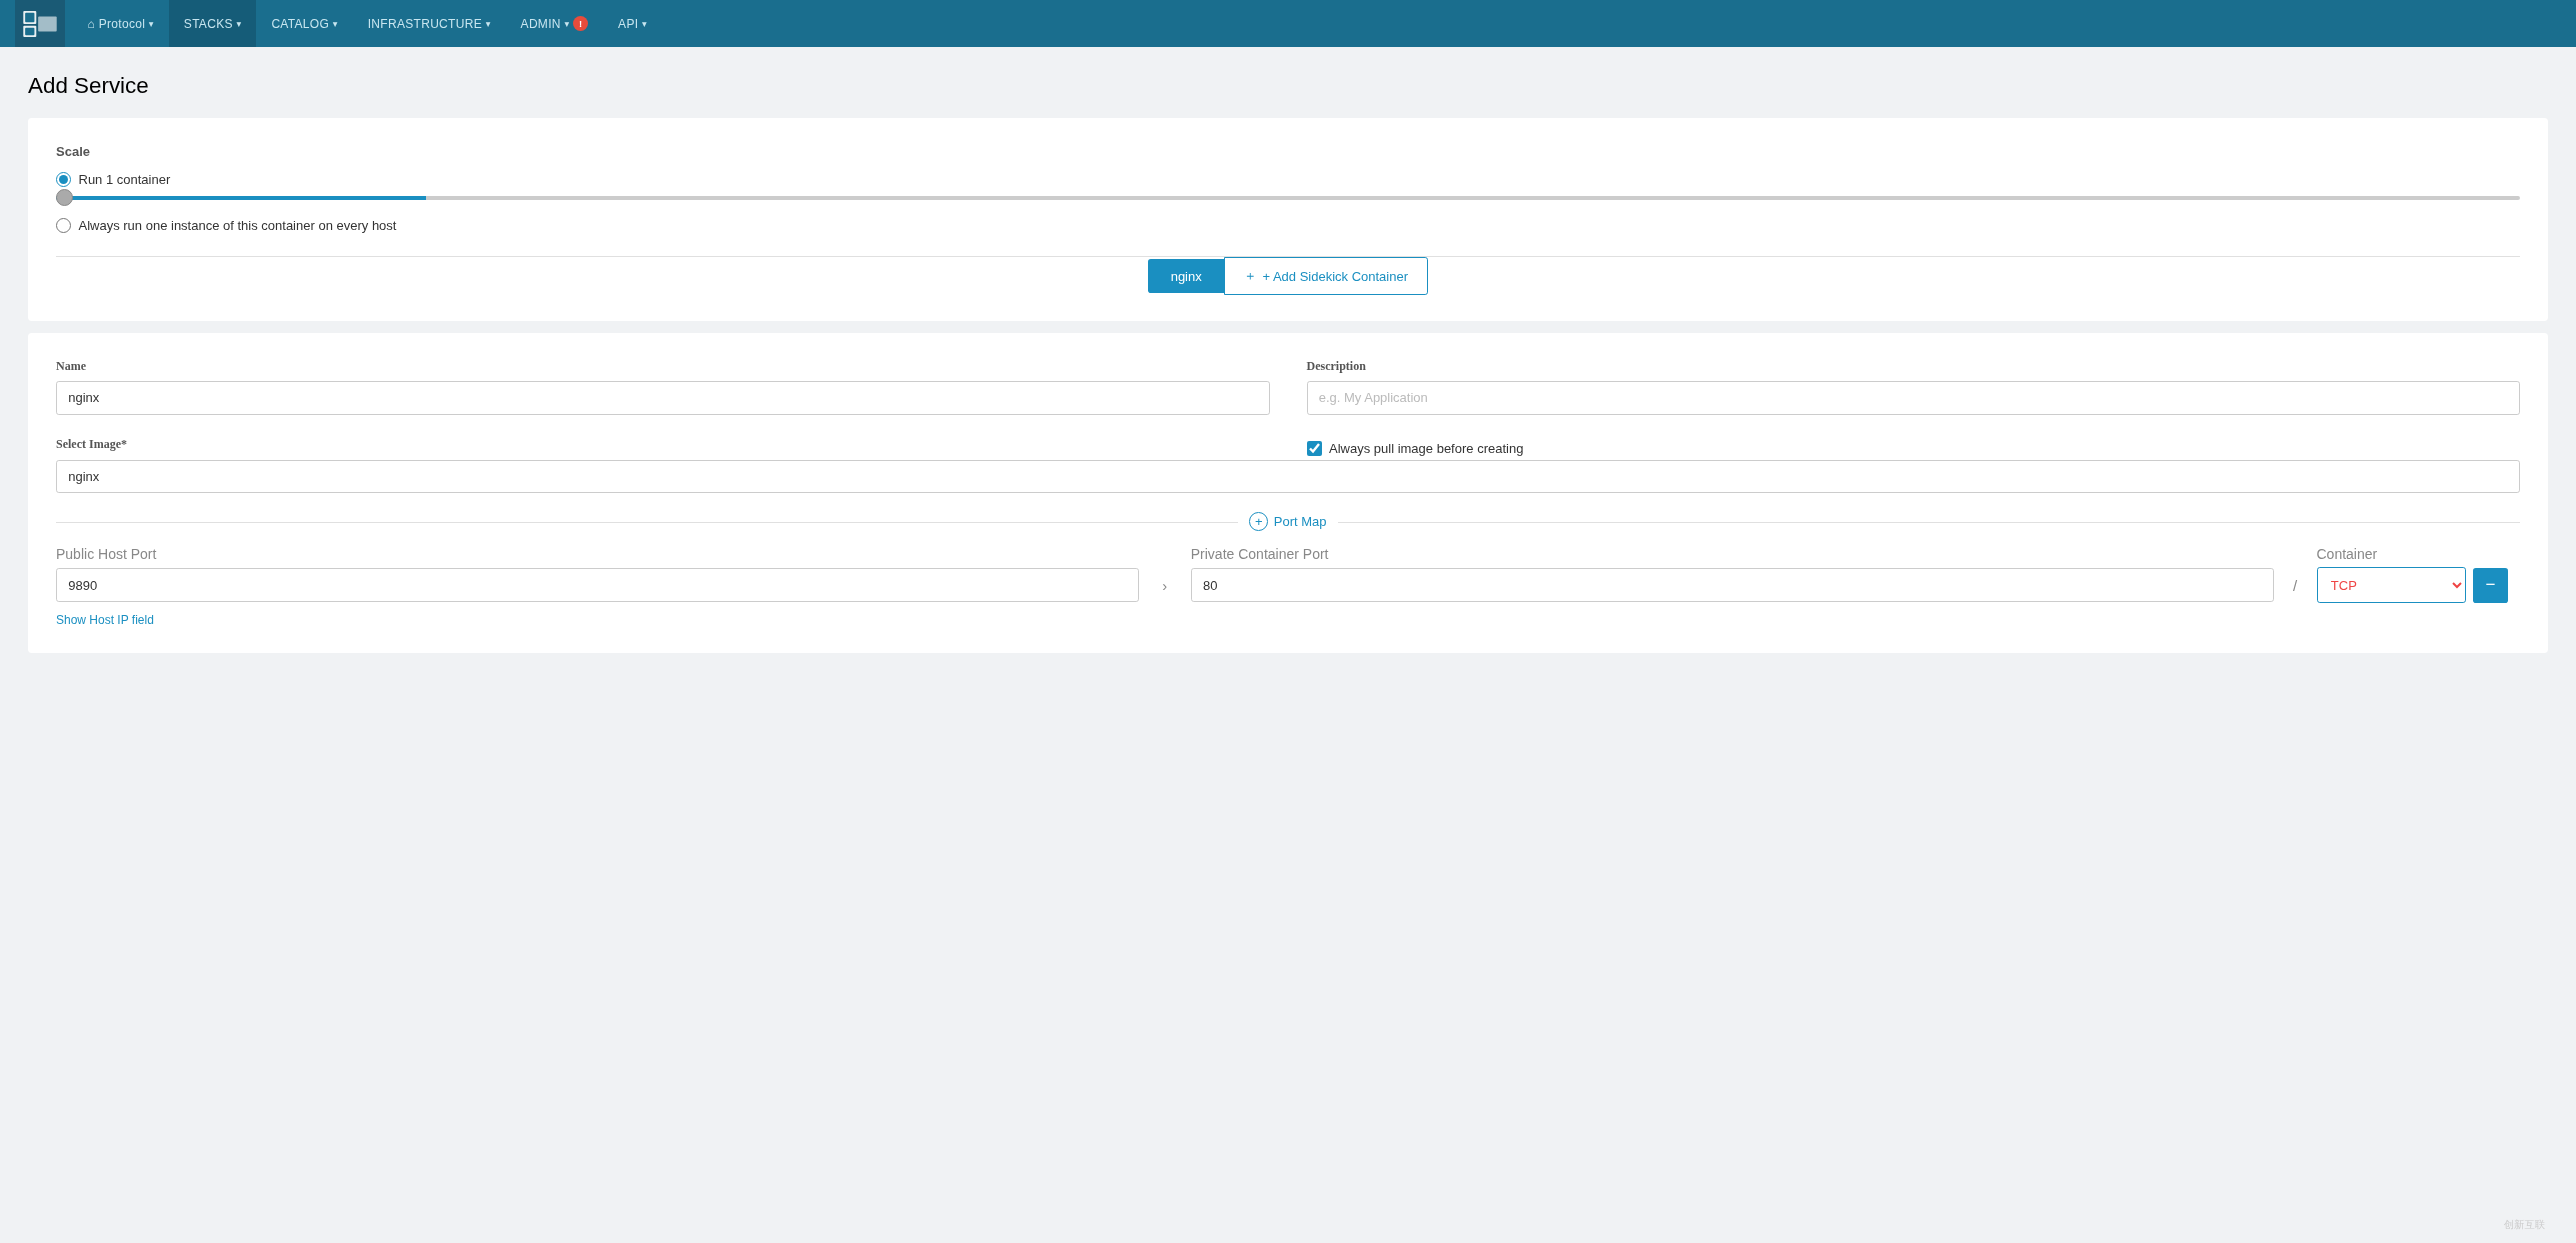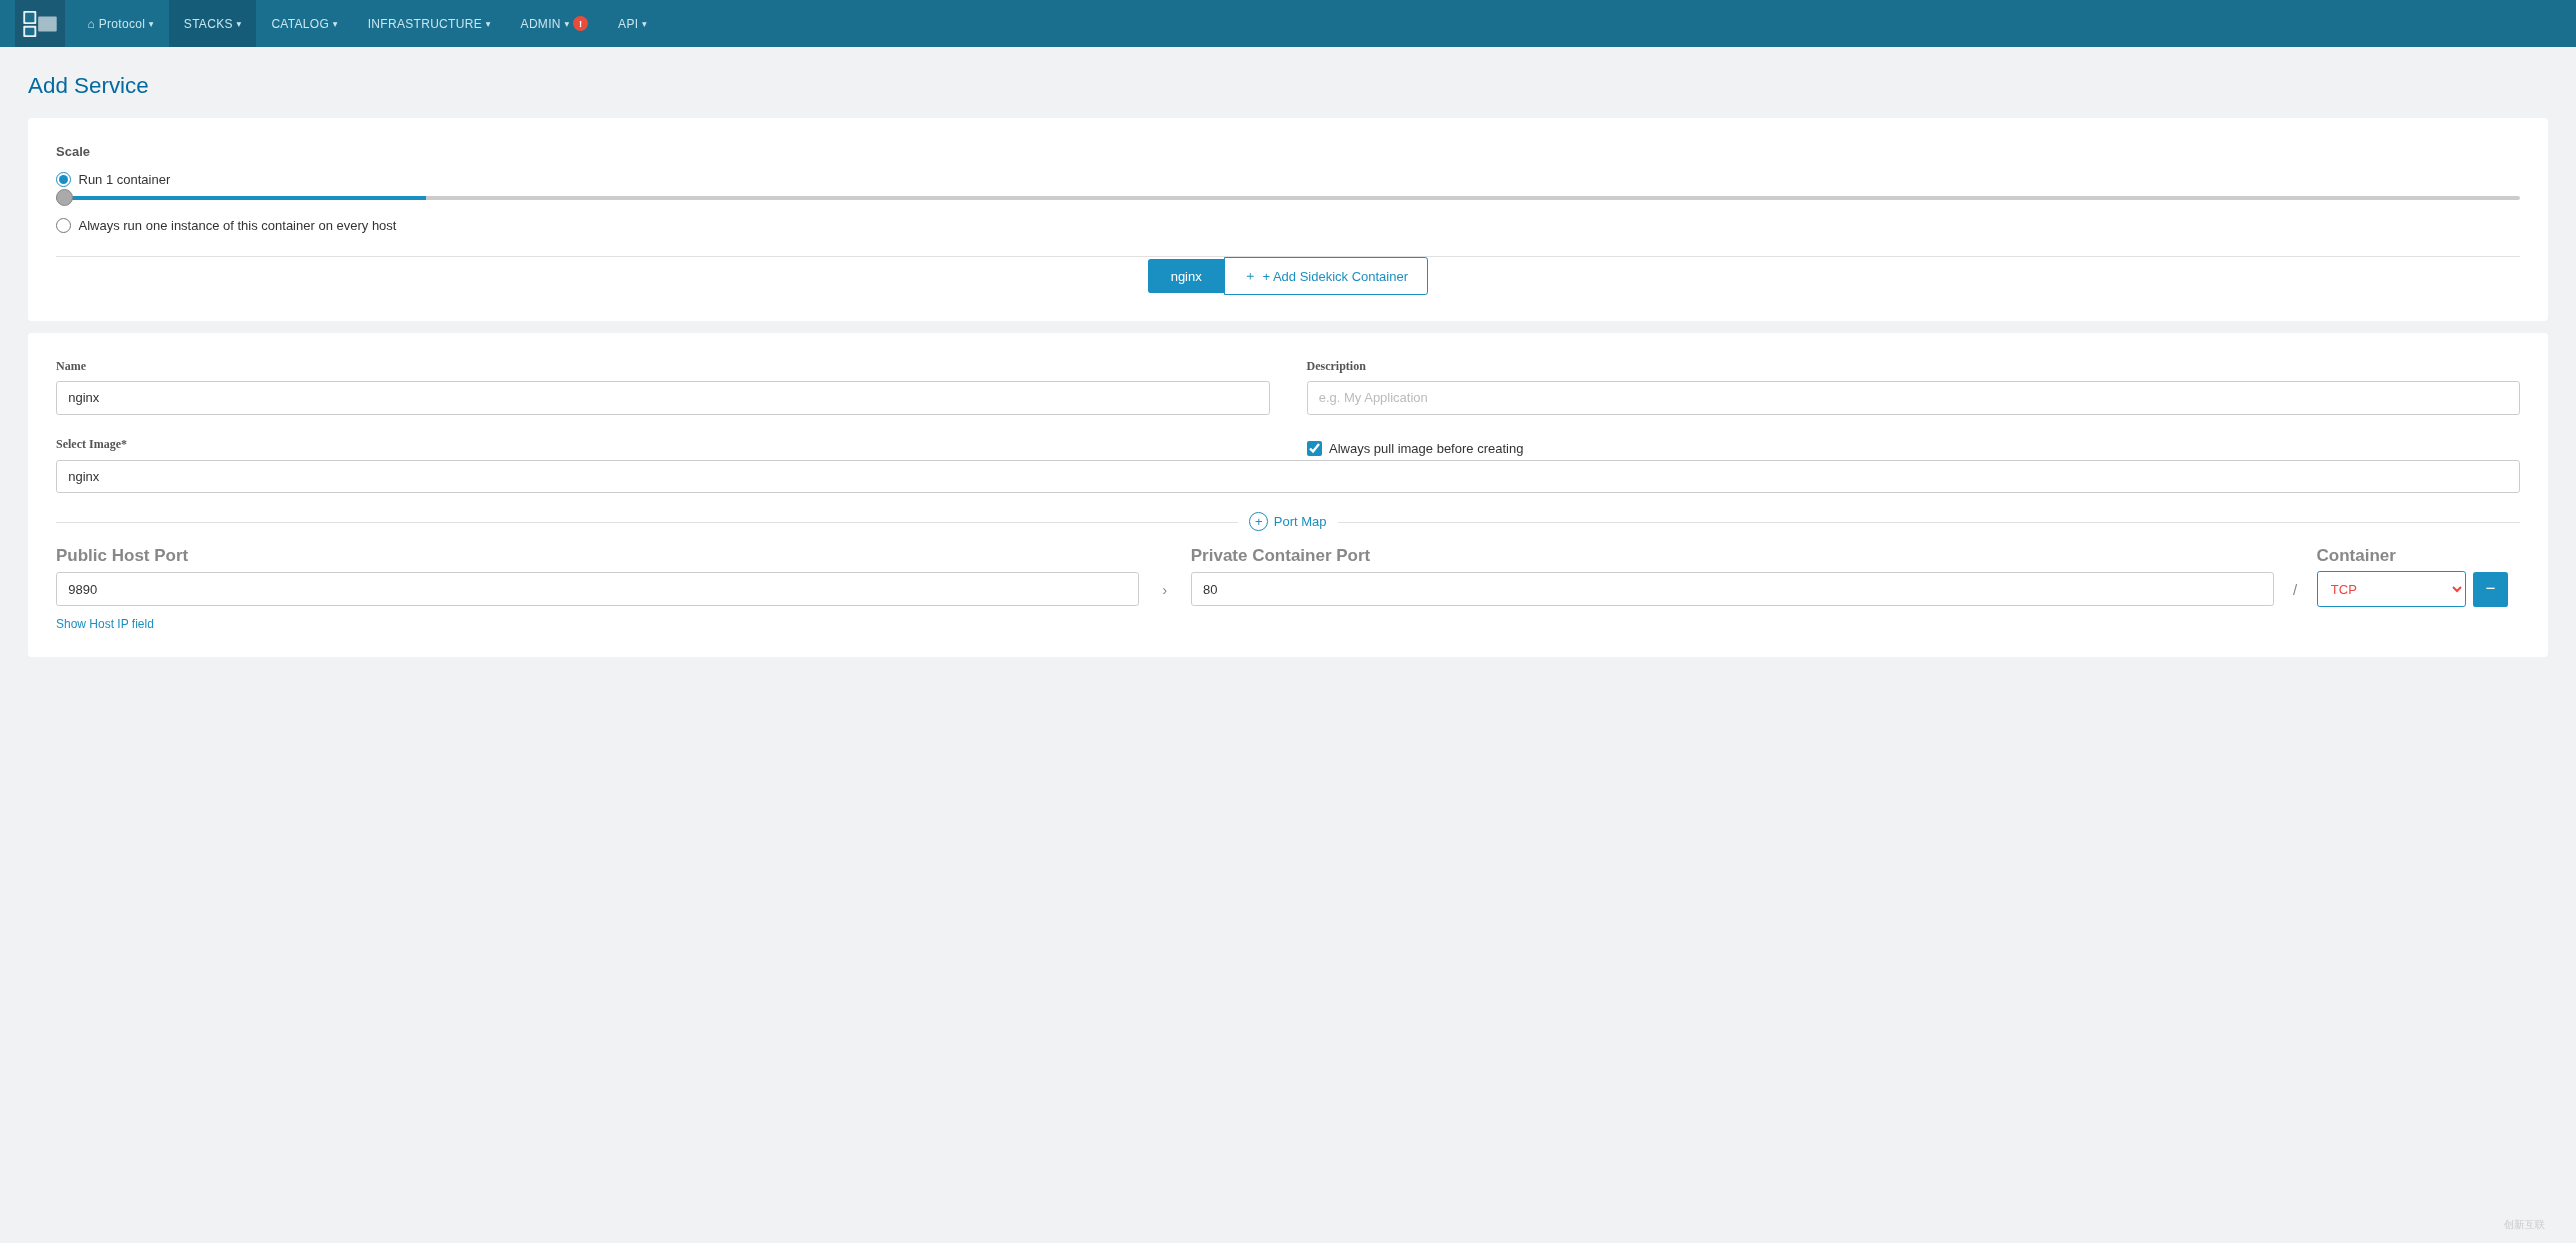--- a/index.html
+++ b/index.html
@@ -51,21 +51,21 @@
       align-items: center;
       justify-content: center;
       font-weight: bold;
     }
 
     
     .page { padding: 26px 28px; }
     .page-title {
       font-size: 22.4px;
       font-weight: 400;
-      color: #0369a1;
+      color: #000000;
       margin-bottom: 18.7px;
     }
 
     
     .card {
       background: white;
       border-radius: 3.7px;
       margin-bottom: 11.2px;
       padding: 26px 28px;
     }
@@ -221,23 +221,23 @@
 
     
     .port-map-header {
       display: grid;
       grid-template-columns: 1fr 37px 1fr 28px 149px 47px;
       gap: 7.5px;
       align-items: center;
       margin-bottom: 5.6px;
     }
     .port-map-header .col-label {
-      font-size: 17px;
+      font-size: 14px;
       color: #888;
-      font-weight: 700;
+      font-weight: 400;
     }
     .port-map-row {
       display: grid;
       grid-template-columns: 1fr 37px 1fr 28px 149px 47px;
       gap: 7.5px;
       align-items: center;
     }
     .port-map-row input[type=text] {
       width: 100%;
       padding: 8.4px 11.2px;

